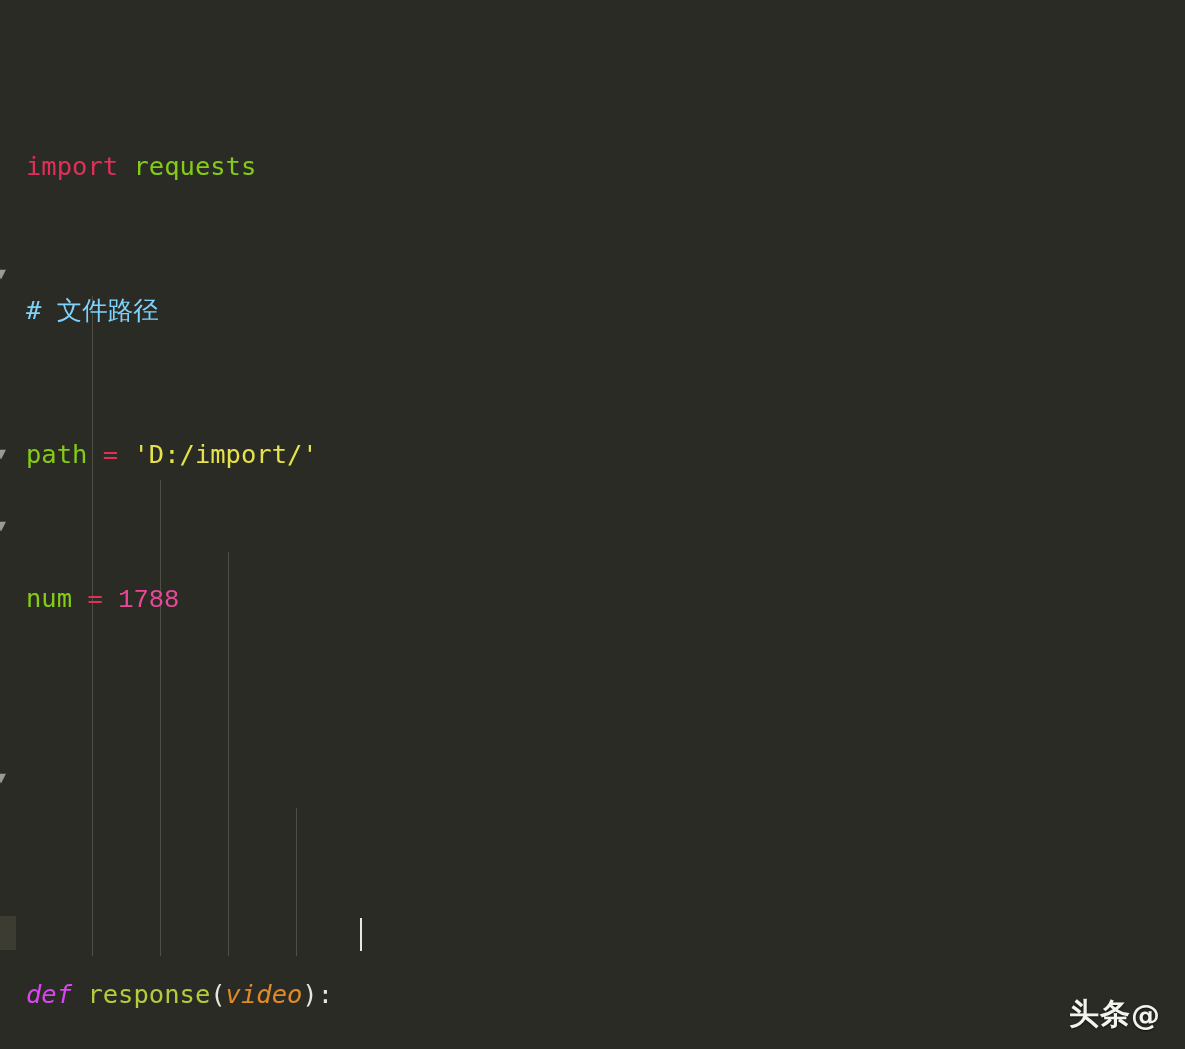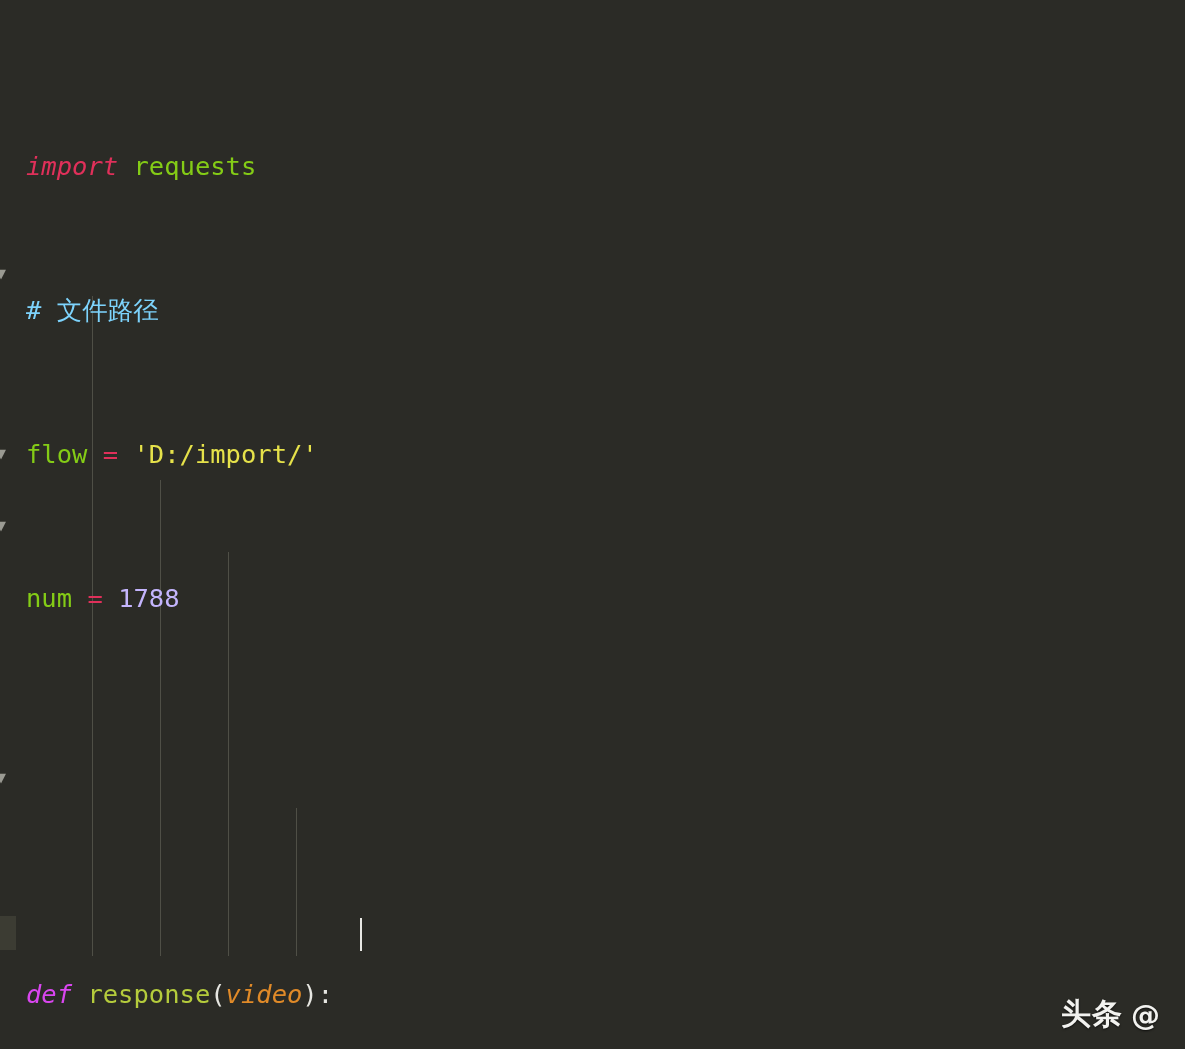--- a/index.html
+++ b/index.html
@@ -59,26 +59,26 @@
     white-space: pre;
     font-size: 25.5px;
     line-height: 36px;
     letter-spacing: 0px;
     color: #d4d4cf;
     font-family: "DejaVu Sans Mono", "Liberation Mono", monospace;
   }
   .line { height: 36px; white-space: pre; }
 
   
-  .kw      { color: #e0305a; font-style: italic; }                        
+  .kw      { color: #e0305a; }                        
   .kw-it   { color: #d946ef; font-style: italic; }    
   .fn      { color: #b5cc3c; }                        
   .param   { color: #e08a28; font-style: italic; }    
   .str     { color: #e6e24a; }                        
-  .num     { color: #c4b5fd; }                        
+  .num     { color: #ec4899; font-family: Liberation Mono, monospace; }                        
   .op      { color: #e0305a; }                        
   .cmt     { color: #7dd3fc; }                        
   .plain   { color: #84cc16; }
   .punct   { color: #e6e6e1; }
 
   
   #caret {
     position: absolute;
     left: 360px;
     top: 918px;
@@ -93,21 +93,20 @@
     right: 24px;
     bottom: 14px;
     color: #f2f2ef;
     font-family: "DejaVu Sans", "Liberation Sans", sans-serif;
     font-size: 30px;
     font-weight: bold;
     letter-spacing: 1px;
     text-shadow: 0 1px 2px rgba(0,0,0,.7);
     display: flex;
     align-items: center;
-    gap: 8px;
   }
   #wm-at {
     display: inline-block;
     font-size: 29px;
   }
 </style>
 </head>
 <body>
 
 <div id="screen">
@@ -124,21 +123,21 @@
     <div class="fold-arrow" style="top:772px;">▼</div>
     <div class="gutter-current" style="top:916px;"></div>
   </div>
 
   <div id="code">
 
     <div class="line"><span class="kw">import</span><span class="plain"> requests</span></div>
 
     <div class="line"><span class="cmt"># 文件路径</span></div>
 
-    <div class="line"><span class="plain">flow</span><span class="op"> = </span><span class="str">'D:/import/'</span></div>
+    <div class="line"><span class="plain">path</span><span class="op"> = </span><span class="str">'D:/import/'</span></div>
 
     <div class="line"><span class="plain">num</span><span class="op"> = </span><span class="num">1788</span></div>
 
     <div class="line">&nbsp;</div>
     <div class="line">&nbsp;</div>
 
     <div class="line"><span class="kw-it">def</span><span class="fn"> response</span><span class="punct">(</span><span class="param">video</span><span class="punct">):</span></div>
 
     
 

